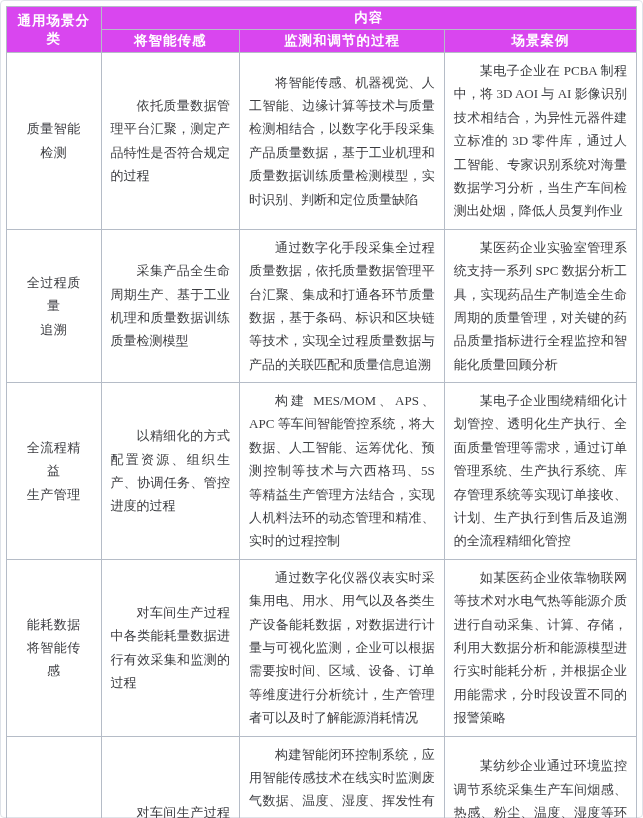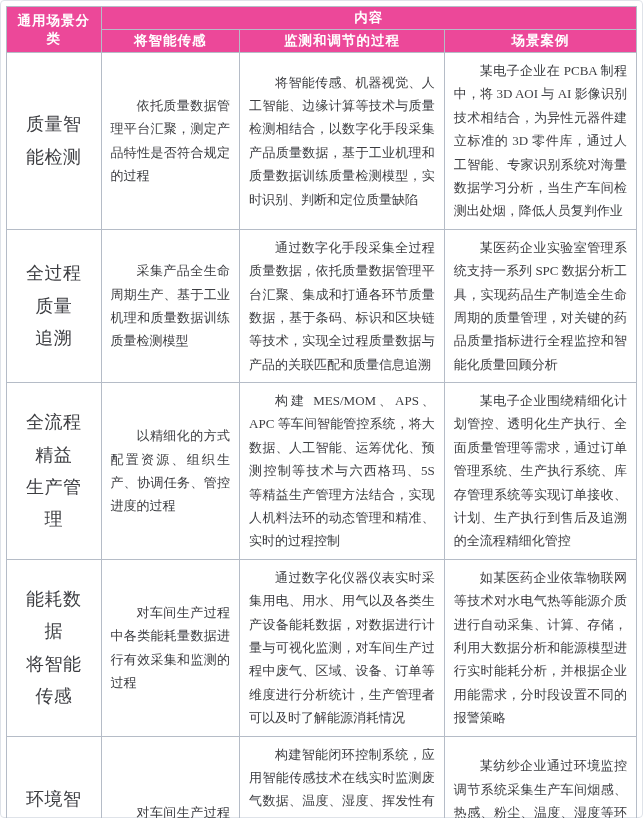--- a/index.html
+++ b/index.html
@@ -19,41 +19,41 @@
     table-layout:fixed;
     font-family:"Liberation Serif","DejaVu Serif",serif;
     color:#3c3d41;
   }
   .scene-table th,
   .scene-table td{
     border:1px solid #b5bcc7;
     box-sizing:border-box;
   }
   .scene-table thead th{
-    background:#ec4899;
+    background:#d946ef;
     color:#ffffff;
     font-family:"Liberation Sans","DejaVu Sans",sans-serif;
     font-weight:bold;
     font-size:13.5px;
     text-align:center;
     vertical-align:middle;
     height:22px;
     padding:2px 4px;
     letter-spacing:1px;
   }
   .scene-table td{
     font-size:13px;
     line-height:1.8;
     vertical-align:middle;
     padding:6px 9px;
   }
   td.cat{
     text-align:center;
     white-space:pre-line;
-    font-size:18px;
+    font-size:13px;
     padding:4px 14px;
     letter-spacing:0.5px;
   }
   td.just{
     text-align:justify;
     text-indent:2em;
   }
   
   tbody tr:nth-child(1){height:152px;}
   tbody tr:nth-child(2){height:124px;}
@@ -105,21 +105,21 @@
         <td class="cat">全流程精益
 生产管理</td>
         <td class="just">以精细化的方式配置资源、组织生产、协调任务、管控进度的过程</td>
         <td class="just">构建 MES/MOM、APS、APC 等车间智能管控系统，将大数据、人工智能、运筹优化、预测控制等技术与六西格玛、5S 等精益生产管理方法结合，实现人机料法环的动态管理和精准、实时的过程控制</td>
         <td class="just">某电子企业围绕精细化计划管控、透明化生产执行、全面质量管理等需求，通过订单管理系统、生产执行系统、库存管理系统等实现订单接收、计划、生产执行到售后及追溯的全流程精细化管控</td>
       </tr>
       <tr>
         <td class="cat">能耗数据
 将智能传感</td>
         <td class="just">对车间生产过程中各类能耗量数据进行有效采集和监测的过程</td>
-        <td class="just">通过数字化仪器仪表实时采集用电、用水、用气以及各类生产设备能耗数据，对数据进行计量与可视化监测，对车间生产过程中废气、区域、设备、订单等维度进行分析统计，生产管理者可以及时了解能源消耗情况</td>
+        <td class="just">通过数字化仪器仪表实时采集用电、用水、用气以及各类生产设备能耗数据，对数据进行计量与可视化监测，企业可以根据需要按时间、区域、设备、订单等维度进行分析统计，生产管理者可以及时了解能源消耗情况</td>
         <td class="just">如某医药企业依靠物联网等技术对水电气热等能源介质进行自动采集、计算、存储，利用大数据分析和能源模型进行实时能耗分析，并根据企业用能需求，分时段设置不同的报警策略</td>
       </tr>
       <tr>
         <td class="cat">环境智能
 监测与调节</td>
         <td class="just">对车间生产过程中废气、温度、湿度等环境数据的采集、监测和调节的过程</td>
         <td class="just">构建智能闭环控制系统，应用智能传感技术在线实时监测废气数据、温度、湿度、挥发性有机物等车间环境基本数据，若环境数据偏离设定的安全阈值，控制系统驱动环境调节设备运转工作，动态调节车间环境，同时异常情况自动报警并通知作业人员处理</td>
         <td class="just">某纺纱企业通过环境监控调节系统采集生产车间烟感、热感、粉尘、温度、湿度等环境数据，同时系统配置了自动消防处理装置，当生产车间检测出处烟、火情况，自动消防处理装置采取自动扑救或自动隔离措施</td>
       </tr>
     </tbody>

